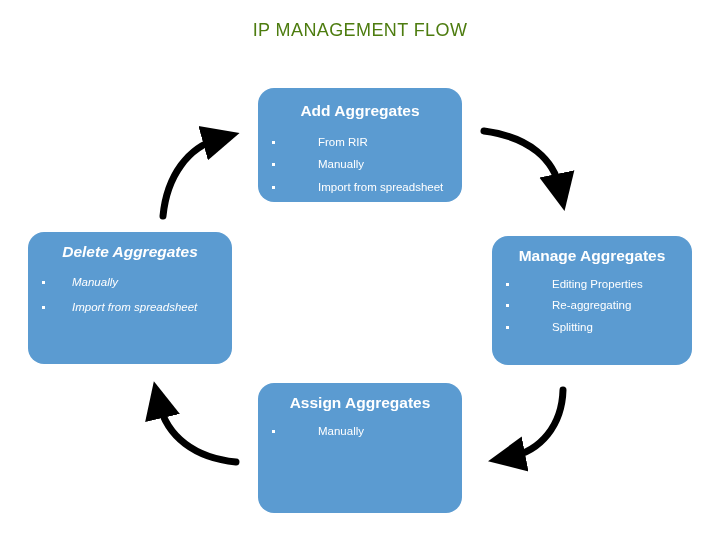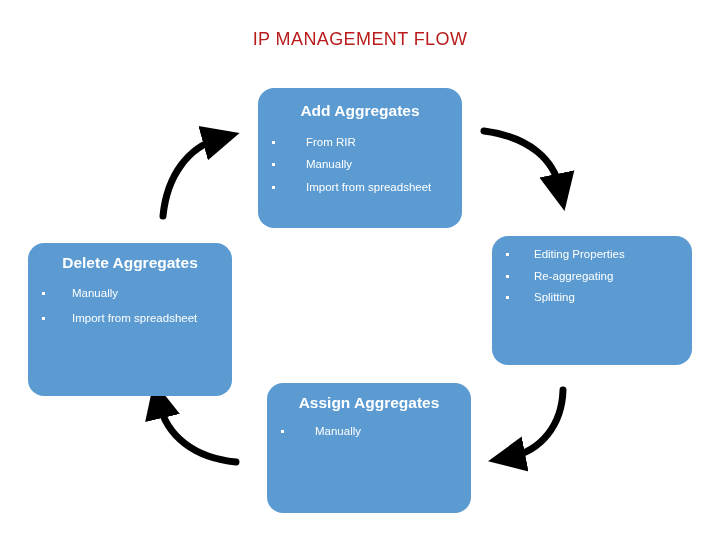--- a/index.html
+++ b/index.html
@@ -20,26 +20,26 @@
     position: absolute;
     left: 0; top: 0;
     width: 720px;
     height: 540px;
     background: #ffffff;
   }
 
   .slide-title {
     position: absolute;
     left: 0;
-    top: 29px;
+    top: 20px;
     width: 720px;
     text-align: center;
     font-size: 18px;
     font-weight: 400;
-    color: #b91c1c;
+    color: #4d7c0f;
     letter-spacing: 0.4px;
     font-family: "Liberation Sans", sans-serif;
   }
 
   .flow-box {
     position: absolute;
     background: #5b9bd1;
     border-radius: 16px;
     box-sizing: border-box;
     padding: 0;
@@ -61,60 +61,60 @@
     list-style: none;
     margin: 0;
     padding: 0;
   }
 
   .bullet-item {
     position: relative;
     color: #ffffff;
     font-size: 11.5px;
     line-height: 1.35;
-    padding-left: 48px;
+    padding-left: 60px;
     margin-bottom: 7px;
     font-family: "Liberation Sans", sans-serif;
     white-space: nowrap;
   }
 
   .bullet-item .dot {
     position: absolute;
     left: 14px;
     top: 6px;
     width: 3px;
     height: 3px;
     background: #ffffff;
     border-radius: 0;
     display: block;
   }
 
   
   #box-add {
-    left: 258px; top: 88px; width: 204px; height: 140px;
+    left: 258px; top: 88px; width: 204px; height: 114px;
   }
   #box-add .box-title { margin-top: 14px; }
   #box-add .bullet-list { margin-top: 14px; }
 
   #box-manage {
     left: 492px; top: 236px; width: 200px; height: 129px;
   }
   #box-manage .box-title { margin-top: 11px; }
   #box-manage .bullet-list { margin-top: 11px; }
-  #box-manage .bullet-item { padding-left: 42px; margin-bottom: 6px; }
+  #box-manage .bullet-item { padding-left: 60px; margin-bottom: 6px; }
 
   #box-assign {
-    left: 258px; top: 383px; width: 204px; height: 130px; margin-left: 9px;
+    left: 258px; top: 383px; width: 204px; height: 130px;
   }
   #box-assign .box-title { margin-top: 11px; }
   #box-assign .bullet-list { margin-top: 11px; }
   #box-assign .bullet-item { margin-bottom: 6px; }
 
   #box-delete {
-    left: 28px; top: 243px; width: 204px; height: 153px;
+    left: 28px; top: 232px; width: 204px; height: 132px; font-style: italic;
   }
   #box-delete .box-title { margin-top: 11px; }
   #box-delete .bullet-list { margin-top: 13px; }
   #box-delete .bullet-item { padding-left: 44px; margin-bottom: 10px; }
 
   .arrow-layer {
     position: absolute;
     left: 0; top: 0;
     width: 720px;
     height: 540px;
@@ -147,20 +147,21 @@
   <div class="flow-box" id="box-add">
     <div class="box-title">Add Aggregates</div>
     <ul class="bullet-list">
       <li class="bullet-item"><span class="dot"></span><span>From RIR</span></li>
       <li class="bullet-item"><span class="dot"></span><span>Manually</span></li>
       <li class="bullet-item"><span class="dot"></span><span>Import from spreadsheet</span></li>
     </ul>
   </div>
 
   <div class="flow-box" id="box-manage">
+    <div class="box-title">Manage Aggregates</div>
     <ul class="bullet-list">
       <li class="bullet-item"><span class="dot"></span><span>Editing Properties</span></li>
       <li class="bullet-item"><span class="dot"></span><span>Re-aggregating</span></li>
       <li class="bullet-item"><span class="dot"></span><span>Splitting</span></li>
     </ul>
   </div>
 
   <div class="flow-box" id="box-assign">
     <div class="box-title">Assign Aggregates</div>
     <ul class="bullet-list">

